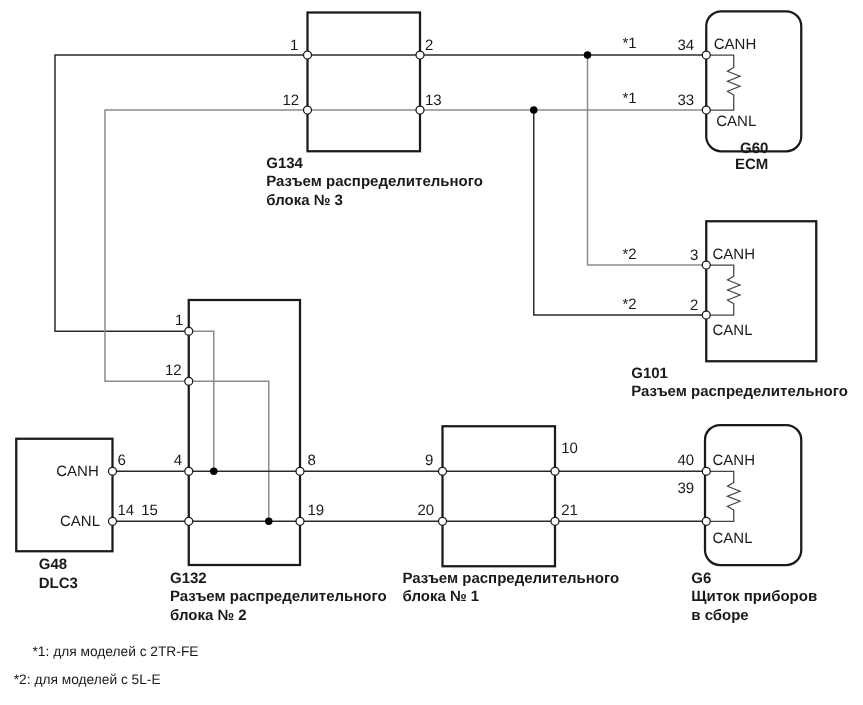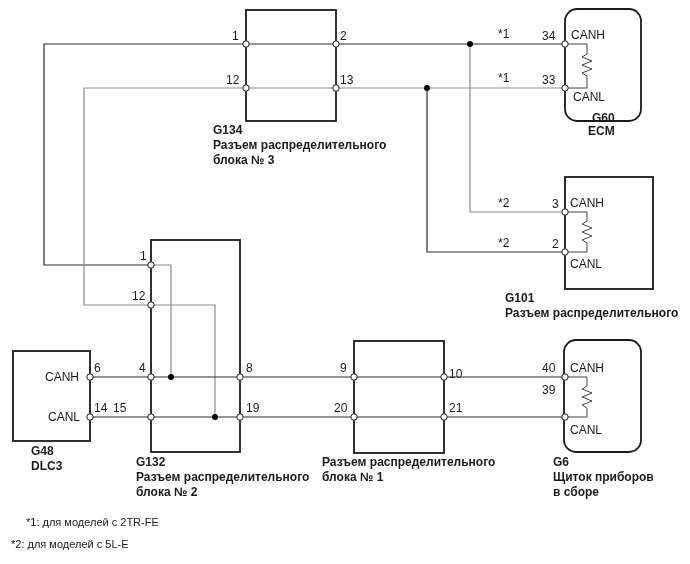--- a/index.html
+++ b/index.html
@@ -142,21 +142,21 @@
 <span class="pinlbl" style="left:94px;top:402px">14</span>
 <span class="pinlbl" style="left:45px;top:371px">CANH</span>
 <span class="pinlbl" style="left:48px;top:411px">CANL</span>
 <div class="lbl" style="left:31px;top:444px">
   <div>G48</div>
   <div>DLC3</div>
 </div>
 
 <span class="pinlbl" style="left:340px;top:362px">9</span>
 <span class="pinlbl" style="left:334px;top:402px">20</span>
-<span class="pinlbl" style="left:449px;top:368px">10</span>
+<span class="pinlbl" style="left:449px;top:352px">10</span>
 <span class="pinlbl" style="left:449px;top:402px">21</span>
 <div class="lbl" style="left:322px;top:455px">
   <div>Разъем распределительного</div>
   <div>блока № 1</div>
 </div>
 
 <span class="pinlbl" style="left:542px;top:362px">40</span>
 <span class="pinlbl" style="left:542px;top:384px">39</span>
 <span class="pinlbl" style="left:570px;top:362px">CANH</span>
 <span class="pinlbl" style="left:570px;top:424px">CANL</span>

